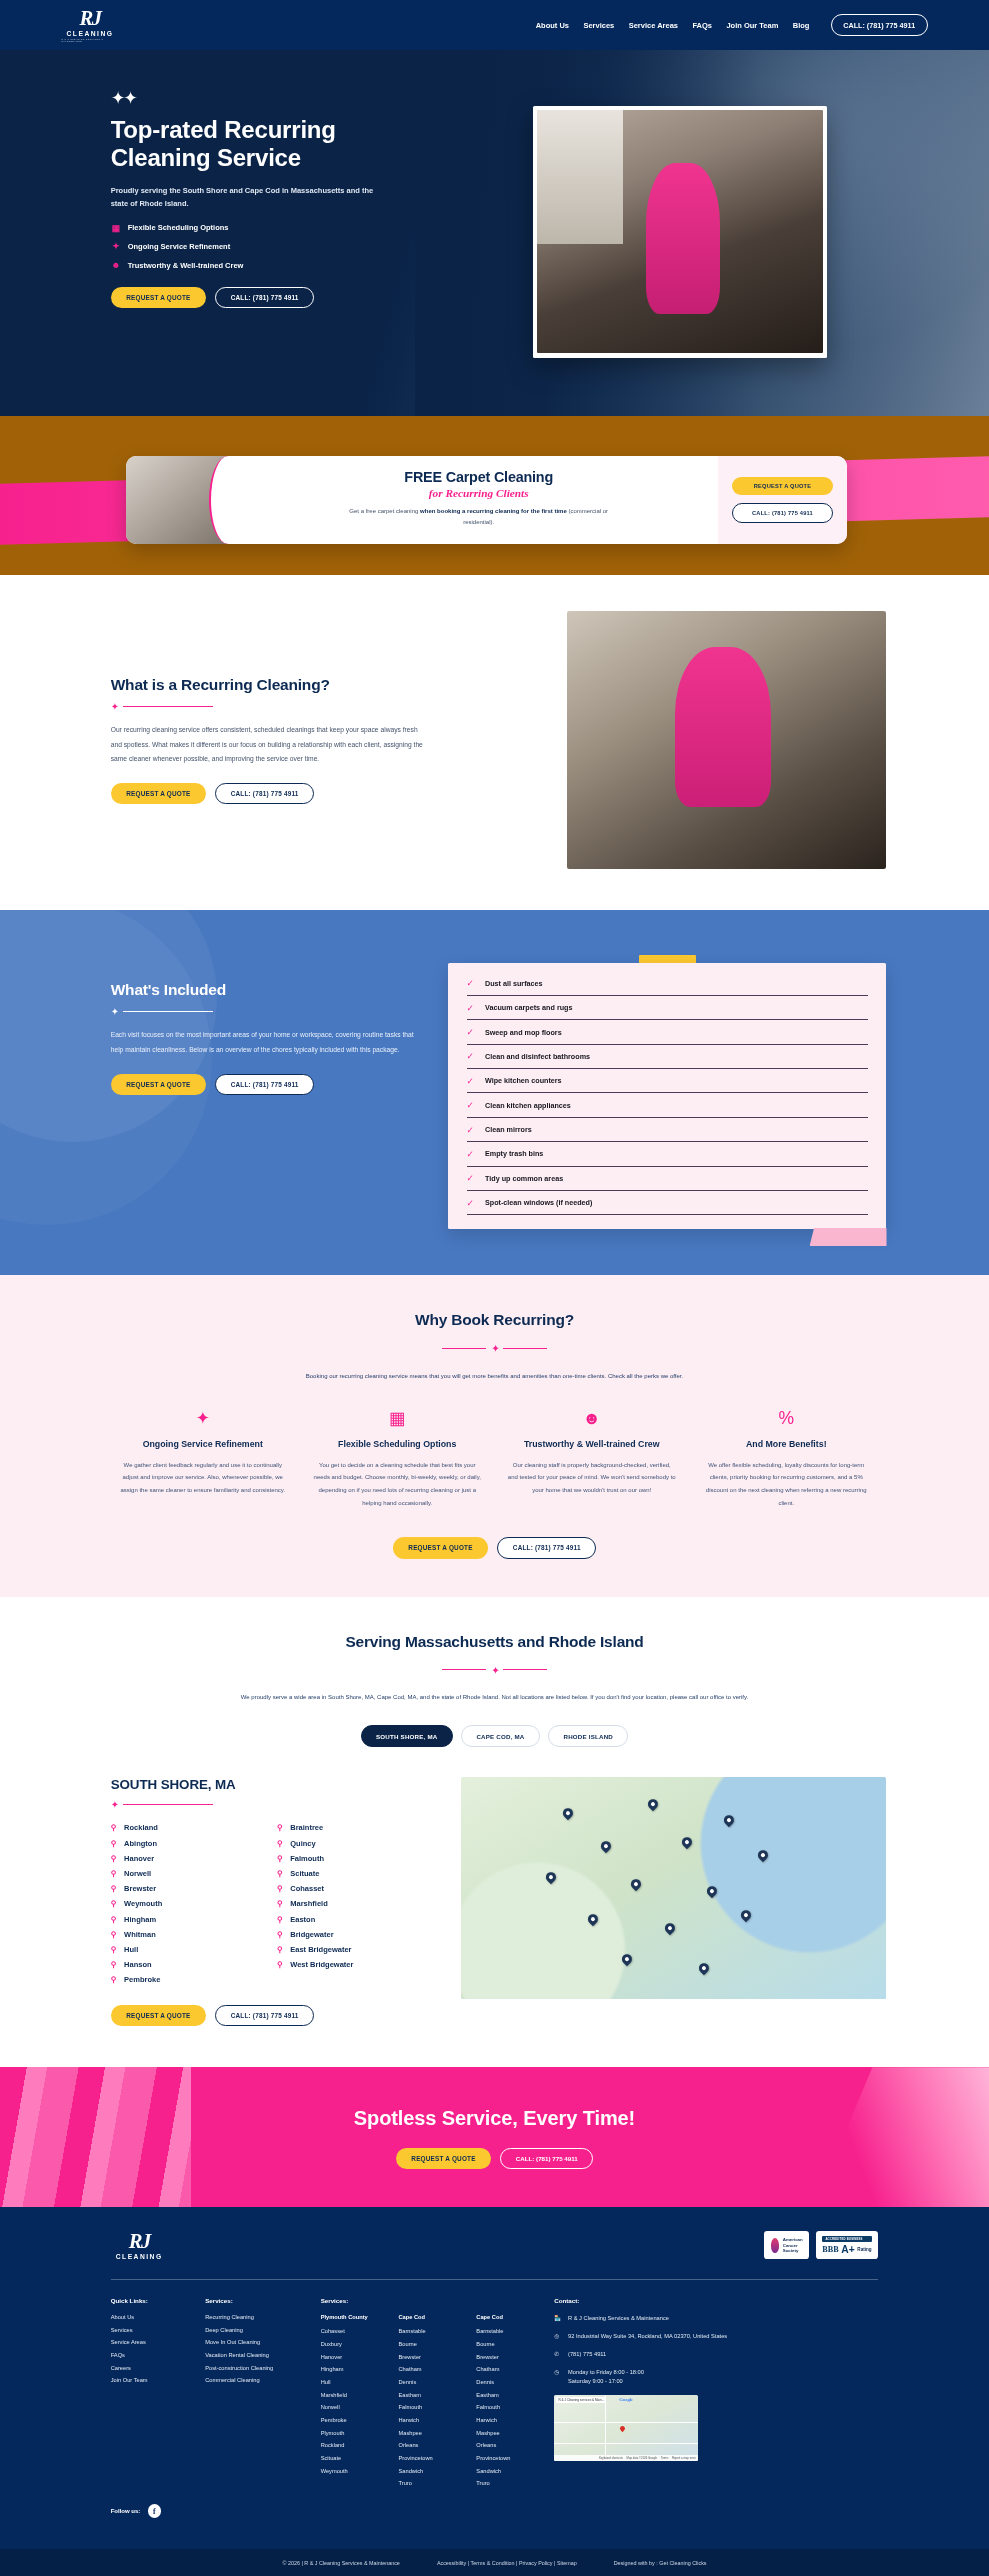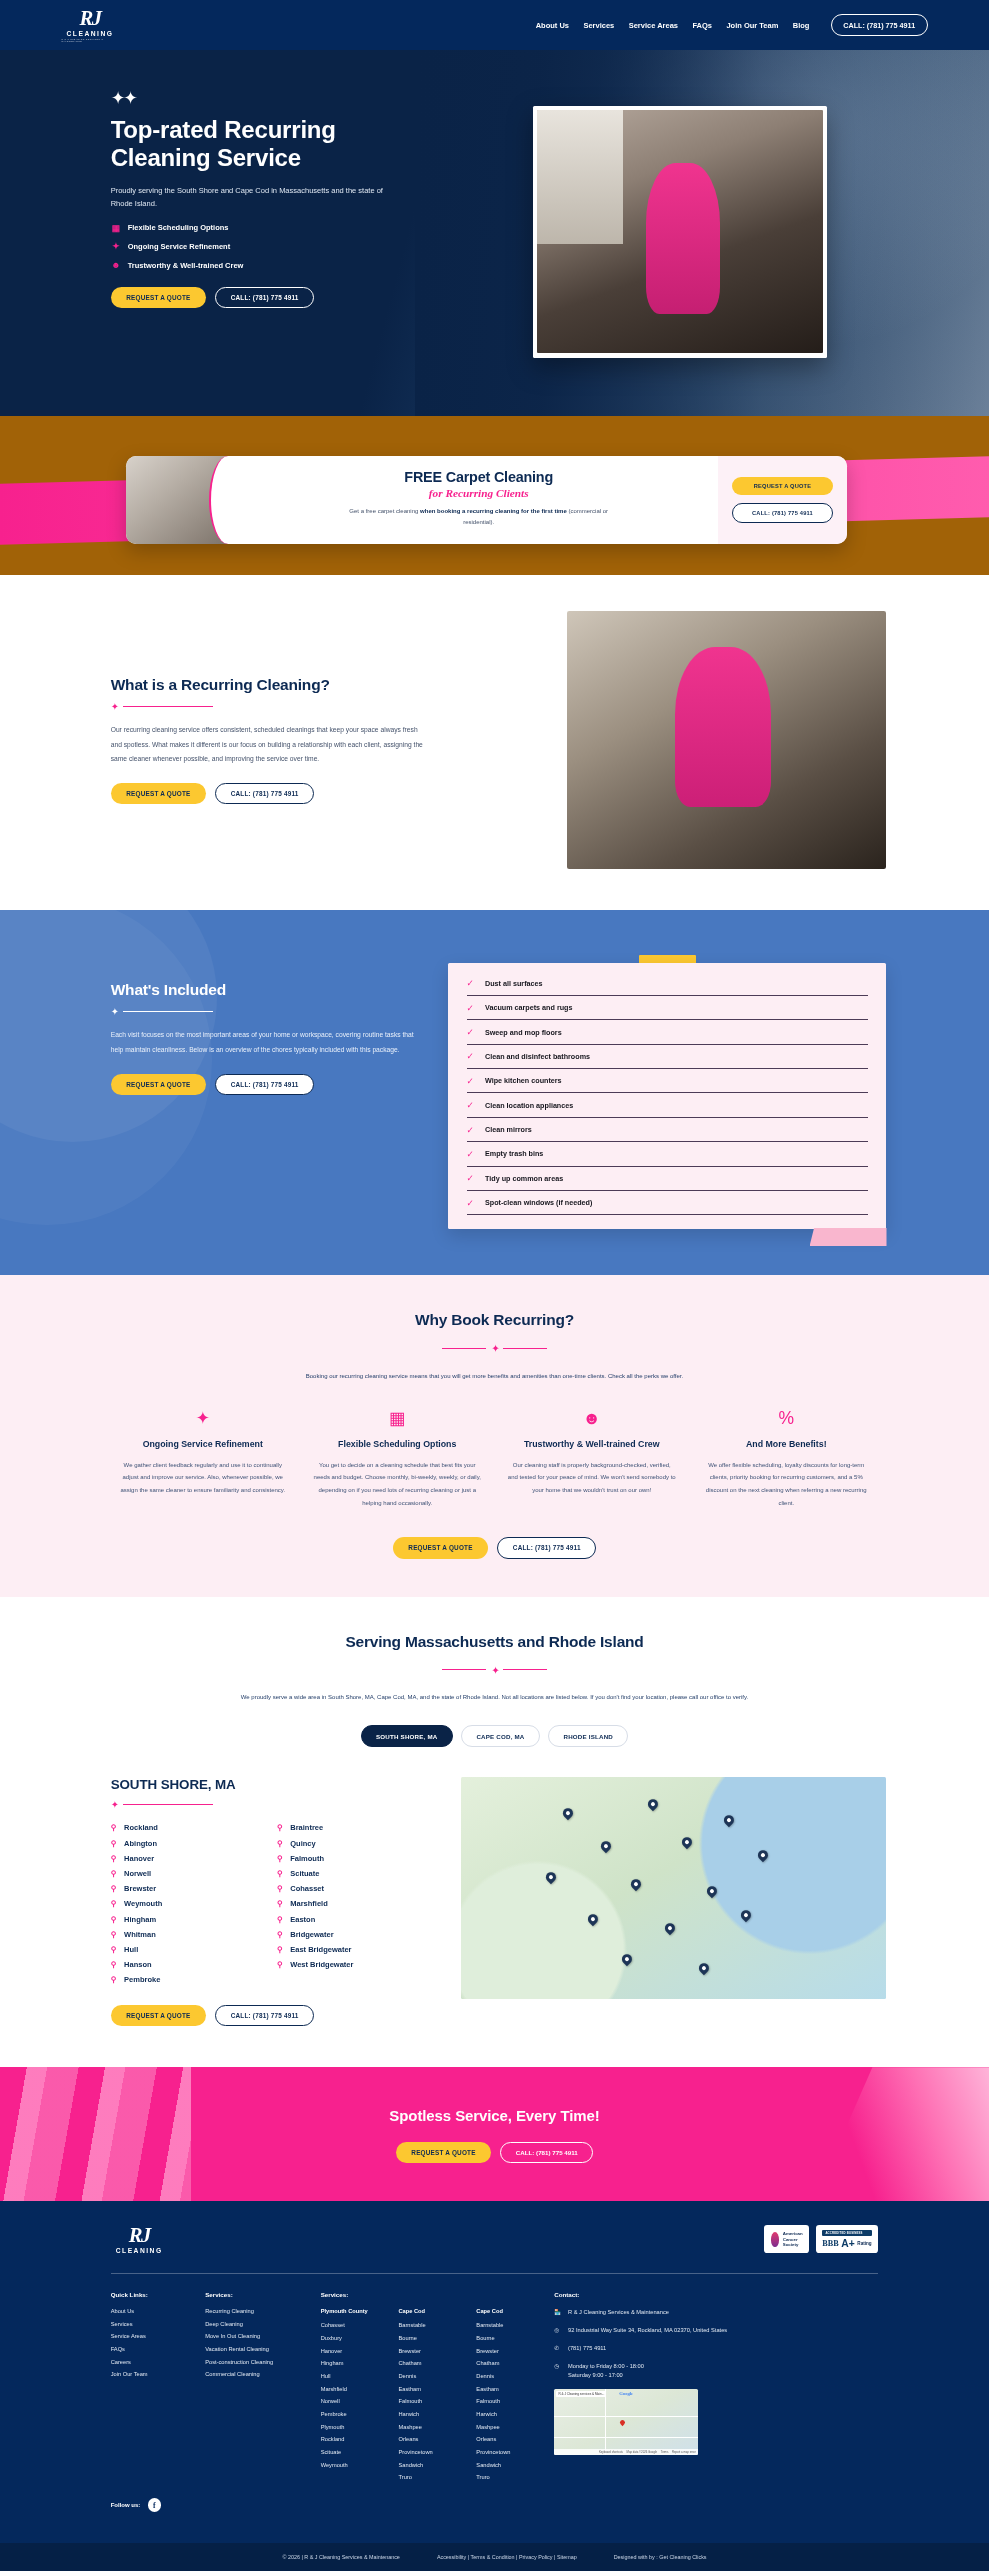--- a/index.html
+++ b/index.html
@@ -43,21 +43,21 @@
     content:""; position:absolute; inset:0;
     background:linear-gradient(90deg,#0a2347 0%,rgba(10,35,71,.92) 22%,rgba(10,35,71,.25) 60%,rgba(10,35,71,0) 100%);
   }
   .hero-inner { position:relative; z-index:3; display:flex; padding-top:40px; }
   .hero-left { width:407px; padding-left:7.7px; }
   .spark { color:#fff; font-size:17.5px; line-height:1; margin-bottom:8.2px; letter-spacing:-2.1px;}
   .hero h1 {
     color:#fff; font-size:24px; line-height:1.18; font-weight:800; letter-spacing:-0.2px;
     max-width:289px;
   }
-  .hero-sub { color:#dfe7f2; font-size:7.5px; line-height:1.85; margin-top:11.3px; max-width:278px; }
+  .hero-sub { color:#dfe7f2; font-size:7.5px; line-height:1.85; margin-top:11.3px; max-width:278px;font-weight:bold; }
   .hero-list { margin-top:11.3px; display:flex; flex-direction:column; gap:8.8px; }
   .hero-li { display:flex; align-items:center; gap:6.7px; color:#fff; font-size:7.5px; font-weight:600; }
   .hero-li .ic { color:#f7218e; font-size:8.8px; width:10.3px; text-align:center; }
   .btn-row { display:flex; gap:9.3px; margin-top:16.5px; }
   .btn-yellow {
     background:#fcc830; color:#0d2a53; border-radius:15.5px; padding:7.2px 15.5px;
     font-size:6.4px; font-weight:800; letter-spacing:0.2px; border:none; cursor:pointer; white-space:nowrap;
   }
   .btn-outline-light {
     background:transparent; color:#fff; border:1px solid #fff; border-radius:15.5px;
@@ -202,21 +202,21 @@
   .mpin::after{ content:""; position:absolute; left:3.1px; top:3.1px; width:4.1px; height:4.1px; border-radius:50%; background:#fff; }
 
   
   .cta { position:relative; background:#f7218e; padding:40px 0 38px; text-align:center; overflow:hidden; }
   .cta::before{ content:""; position:absolute; left:-31px; top:0; bottom:0; width:222px;
     background:repeating-linear-gradient(100deg,#fb64b0 0 31px,#f7218e 31px 57px,#ff8cc6 57px 77px); opacity:.85; }
   .cta::after{ content:""; position:absolute; right:-20.6px; top:0; bottom:0; width:196px;
     background:linear-gradient(250deg,#ffd9ec 0%,#ff7ab9 40%,#f7218e 75%); opacity:.9;
     clip-path:polygon(30% 0,100% 0,100% 100%,0 100%); }
   .cta-in { position:relative; z-index:4; }
-  .cta h2 { color:#fff; font-size:15px; font-weight:800; letter-spacing:-0.1px; }
+  .cta h2 { color:#fff; font-size:20px; font-weight:800; letter-spacing:-0.1px; }
   .cta-btns { display:flex; gap:9.3px; justify-content:center; margin-top:17.5px; }
   .btn-white-outline { background:transparent; color:#fff; border:1px solid #fff; border-radius:15.5px;
     padding:6.2px 14.4px; font-size:6.2px; font-weight:800; cursor:pointer; }
 
   
   .footer { background:#04285c; padding:24px 0 0; color:#fff; }
   .foot-top { display:flex; align-items:flex-start; justify-content:space-between; padding:0 7.7px; }
   .badges { display:flex; gap:6.2px; align-items:stretch; }
   .badge-box { background:#fff; border-radius:3.1px; padding:4.6px 6.7px; display:flex; align-items:center; gap:4.1px; }
   .acs { display:flex; align-items:center; gap:3.6px; }
@@ -380,21 +380,21 @@
         <div class="inc-item">
             <span class="chk">✓</span>
             <span class="lbl">Clean and disinfect bathrooms</span>
           </div>
         <div class="inc-item">
             <span class="chk">✓</span>
             <span class="lbl">Wipe kitchen counters</span>
           </div>
         <div class="inc-item">
             <span class="chk">✓</span>
-            <span class="lbl">Clean location appliances</span>
+            <span class="lbl">Clean kitchen appliances</span>
           </div>
         <div class="inc-item">
             <span class="chk">✓</span>
             <span class="lbl">Clean mirrors</span>
           </div>
         <div class="inc-item">
             <span class="chk">✓</span>
             <span class="lbl">Empty trash bins</span>
           </div>
         <div class="inc-item">

